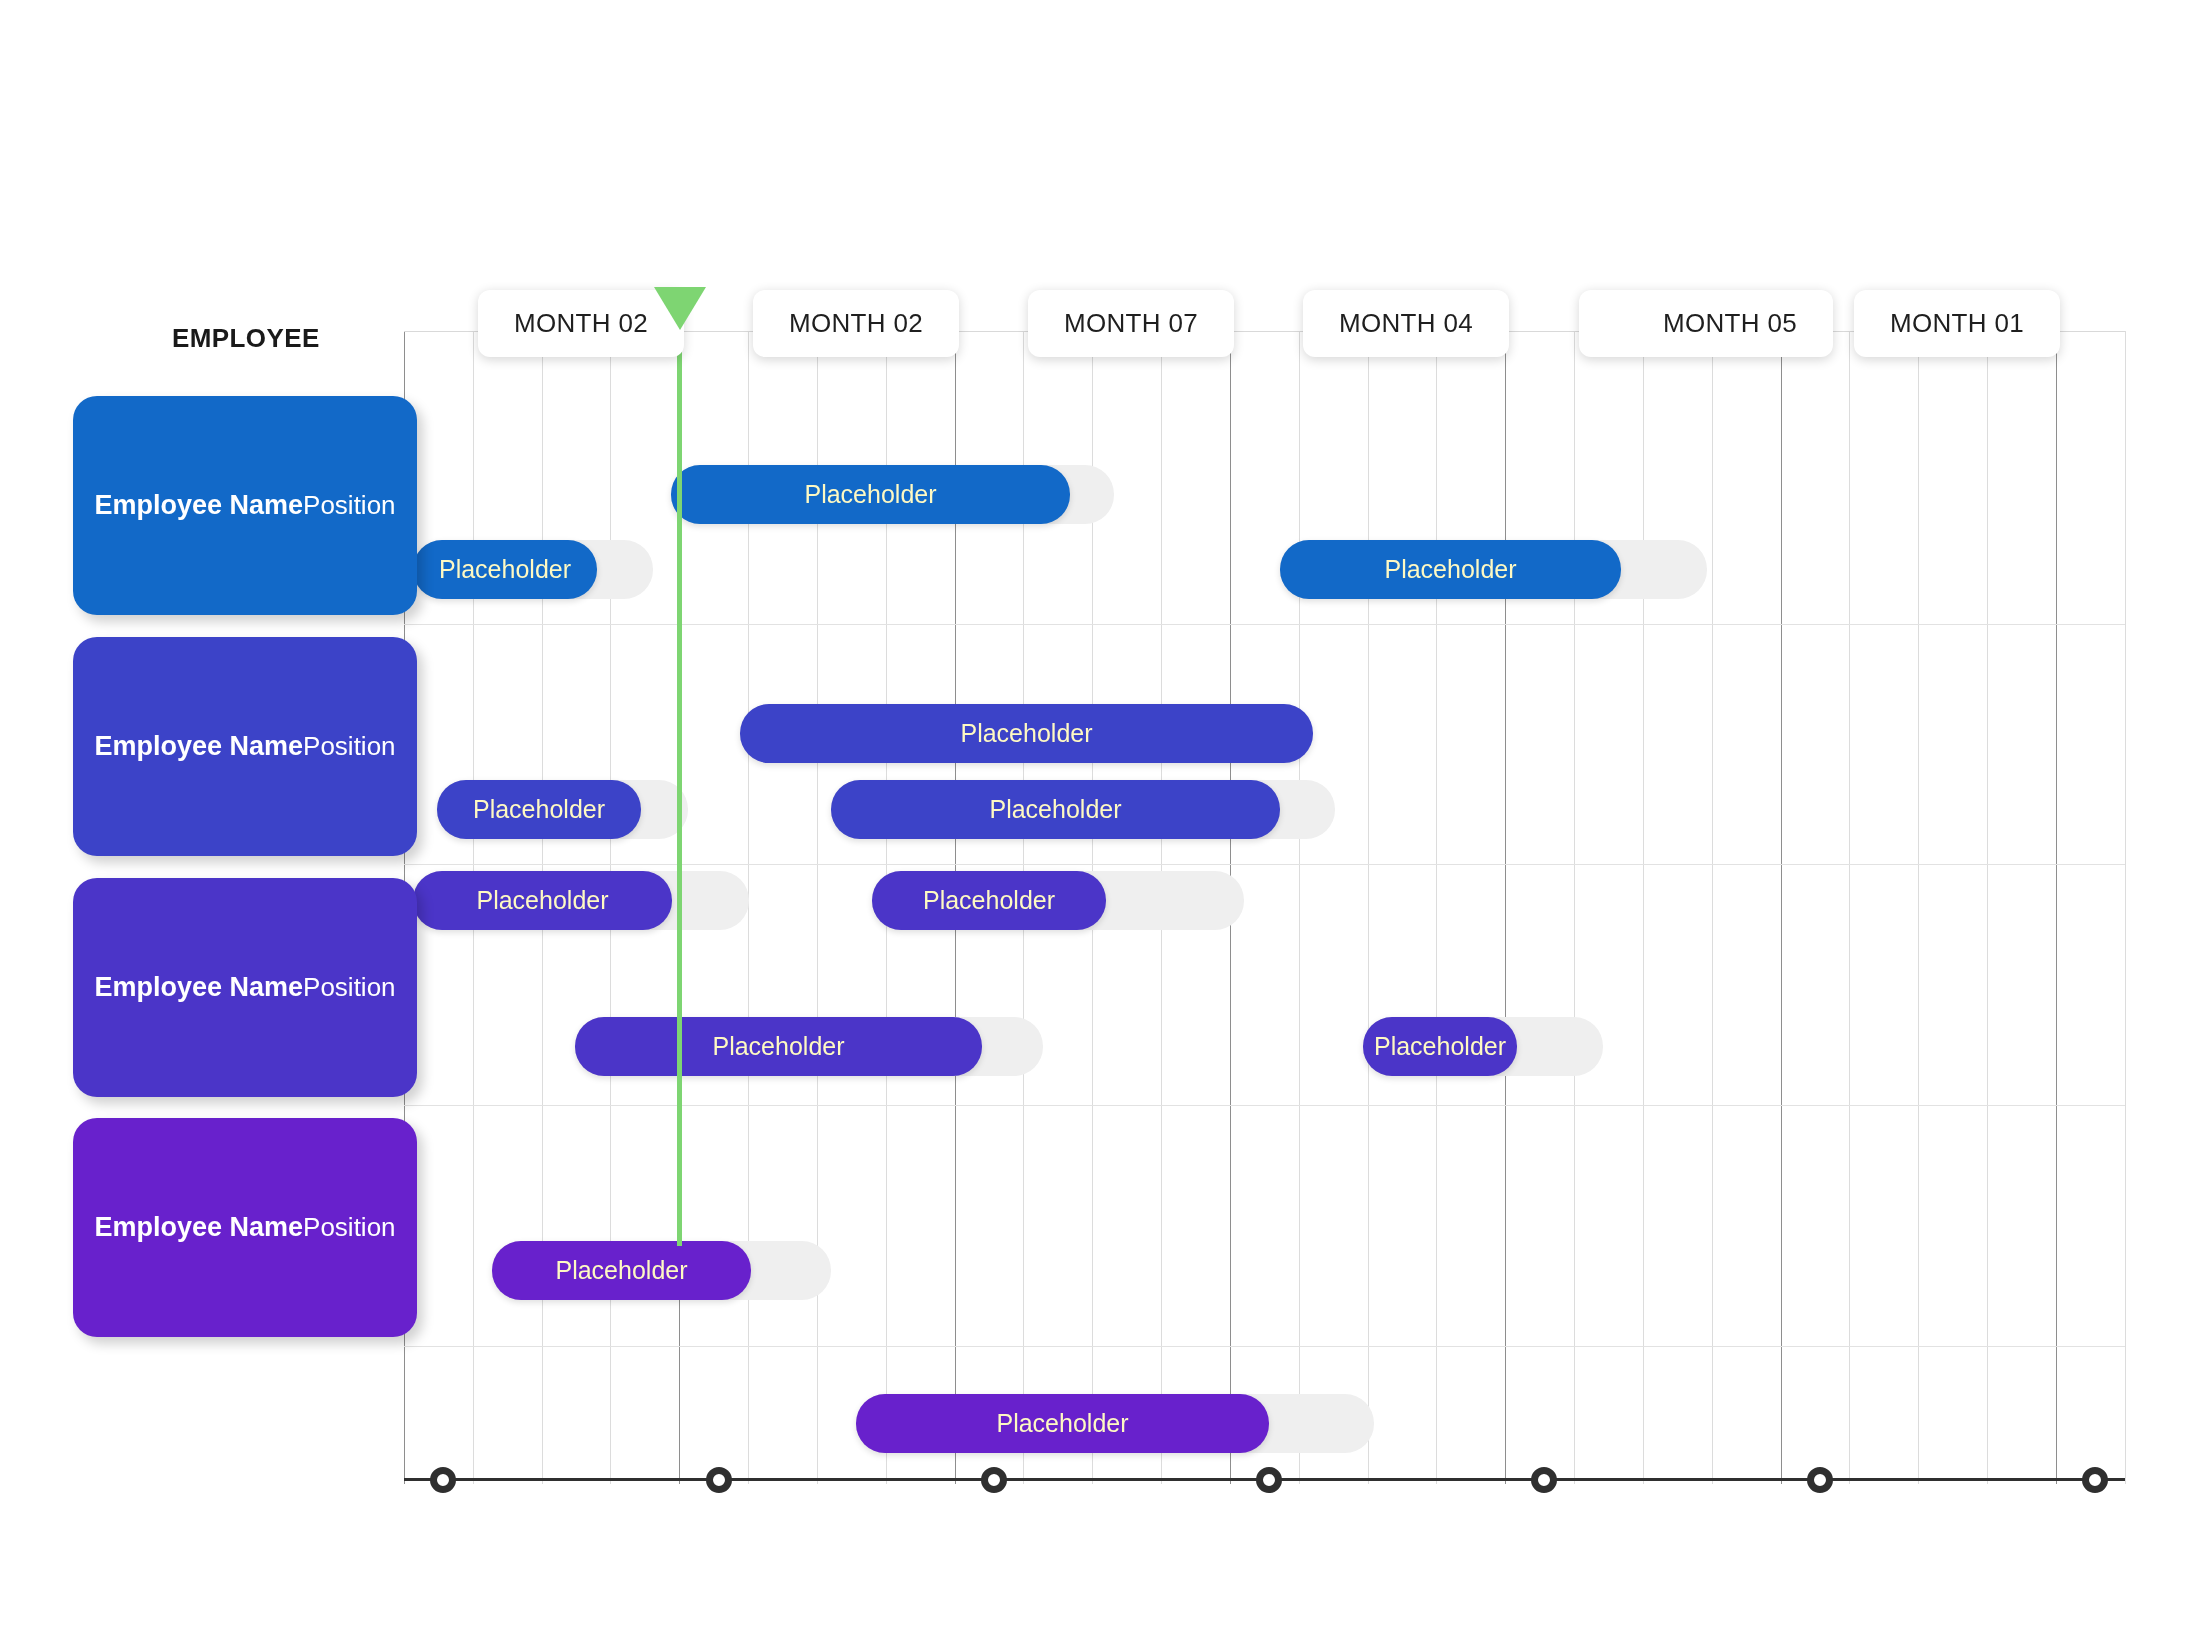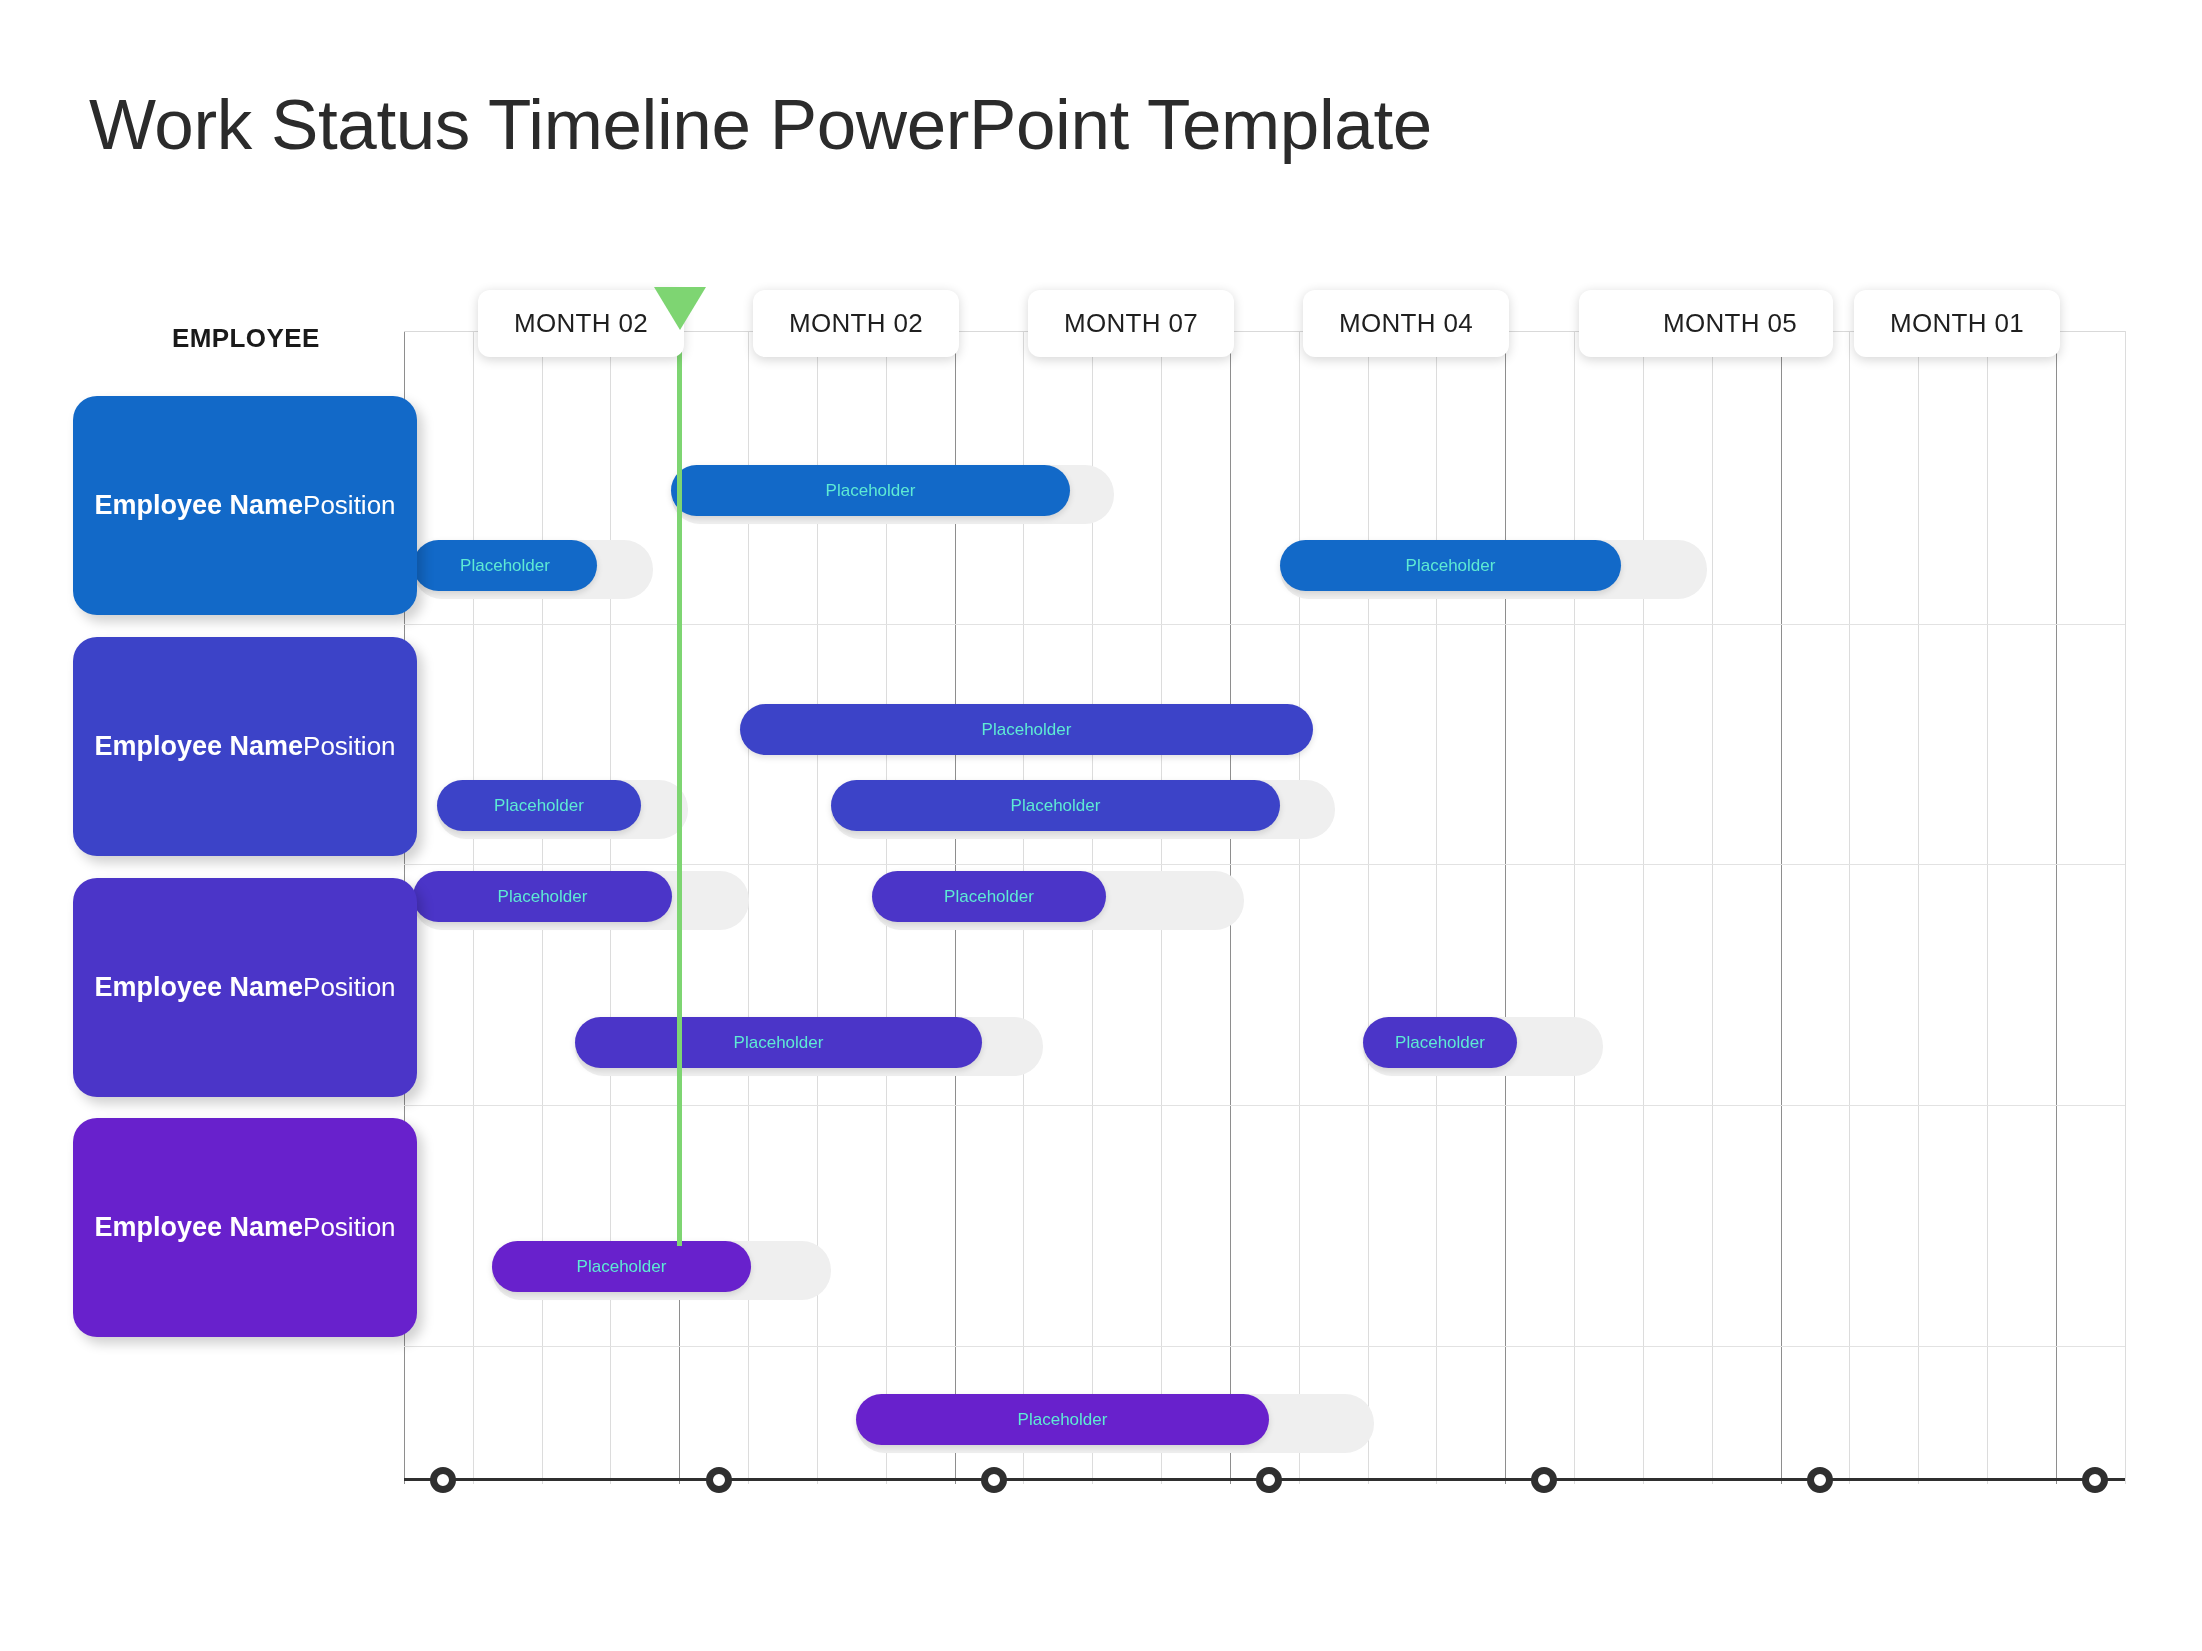--- a/index.html
+++ b/index.html
@@ -71,44 +71,43 @@
   }
   .emp-name{font-size:27px;font-weight:bold;line-height:1.25;}
   .emp-pos{font-size:26px;font-weight:400;line-height:1.25;}
 
   
   .track{
     position:absolute;height:59px;border-radius:29px;
     background:#efefef;z-index:2;
   }
   .bar{
-    position:absolute;height:51px;border-radius:29px;
+    position:absolute;height:59px;border-radius:29px;
     display:flex;align-items:center;justify-content:center;
-    color:#5eead4;font-size:17px;
+    color:#fef9c3;font-size:25px;
     box-shadow:0 2.6px 6px rgba(0,0,0,0.13);
     z-index:3;
   }
 
   
   #axis{
     position:absolute;left:404px;top:1478px;width:1721px;height:3.4px;background:#2f2f2f;
     z-index:5;
   }
   .axis-dot{
     position:absolute;width:26px;height:26px;border-radius:50%;
     border:7.7px solid #2f2f2f;background:#ffffff;
     box-sizing:border-box;z-index:6;
   }
 </style>
 </head>
 <body>
 
 <div id="slide">
 
-  <div id="title">Work Status Timeline PowerPoint Template</div>
 
   <div id="employee-header">EMPLOYEE</div>
 
   <div id="grid">
       <div class="vline major" style="left: 0px;"></div>
       <div class="vline minor" style="left: 69px;"></div>
       <div class="vline minor" style="left: 138px;"></div>
       <div class="vline minor" style="left: 206px;"></div>
       <div class="vline major" style="left: 275px;"></div>
       <div class="vline minor" style="left: 344px;"></div>

